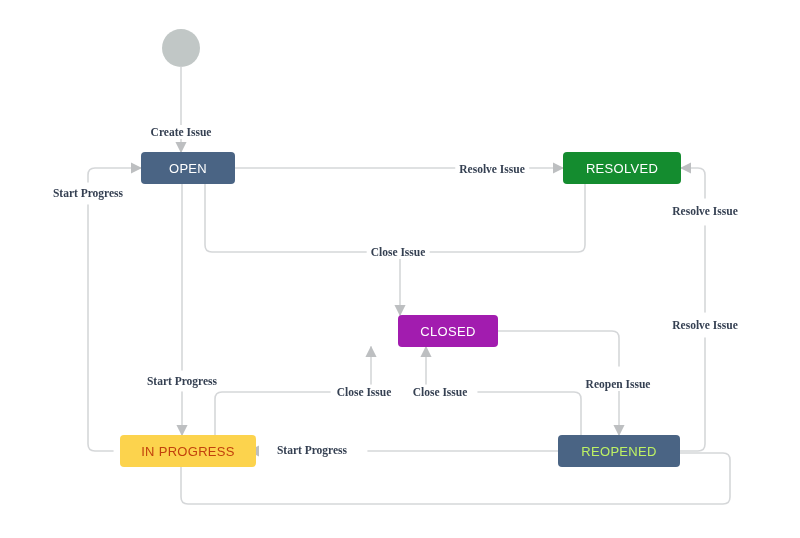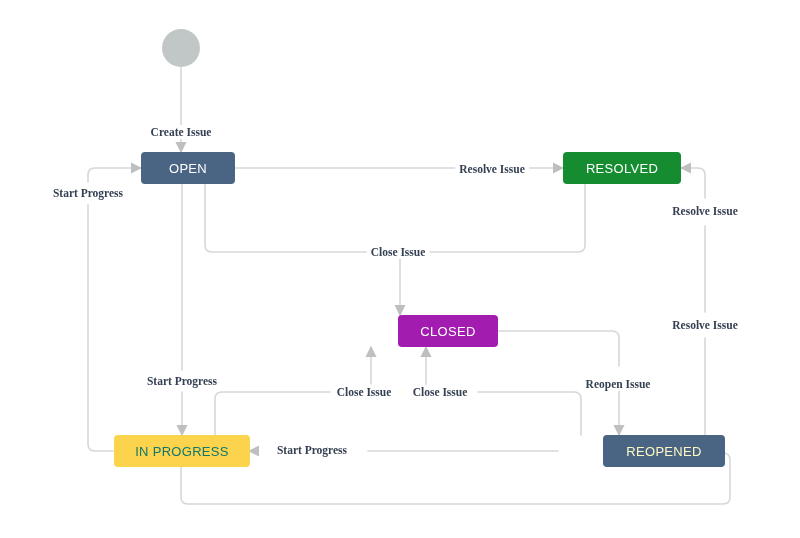--- a/index.html
+++ b/index.html
@@ -108,25 +108,25 @@
   </div>
 
   <div class="node" style="left:563px; top:152px; width:118px; height:32px; background:#148c2f; color:#ffffff;text-align:center;">
     <span>RESOLVED</span>
   </div>
 
   <div class="node" style="left:350px; top:315px; width:100px; height:32px; background:#a21caf; color:#ffffff;margin-left:48px;">
     <span>CLOSED</span>
   </div>
 
-  <div class="node" style="left:114px; top:435px; width:136px; height:32px; background:#fcd34d; color:#0f766e;">
+  <div class="node" style="left:120px; top:435px; width:136px; height:32px; background:#fcd34d; color:#c2410c;">
     <span>IN PROGRESS</span>
   </div>
 
-  <div class="node" style="left:558px; top:435px; width:122px; height:32px; background:#4a6484; color:#fef9c3;margin-left:45px;">
+  <div class="node" style="left:558px; top:435px; width:122px; height:32px; background:#4a6484; color:#bef264;">
     <span>REOPENED</span>
   </div>
 
   <div class="edge-label" style="left:181px; top:132px;">Create Issue</div>
 
   <div class="edge-label" style="left:492px; top:169px;">Resolve Issue</div>
 
   <div class="edge-label" style="left:398px; top:252px;">Close Issue</div>
 
   <div class="edge-label" style="left:88px; top:193px;">Start Progress</div>

